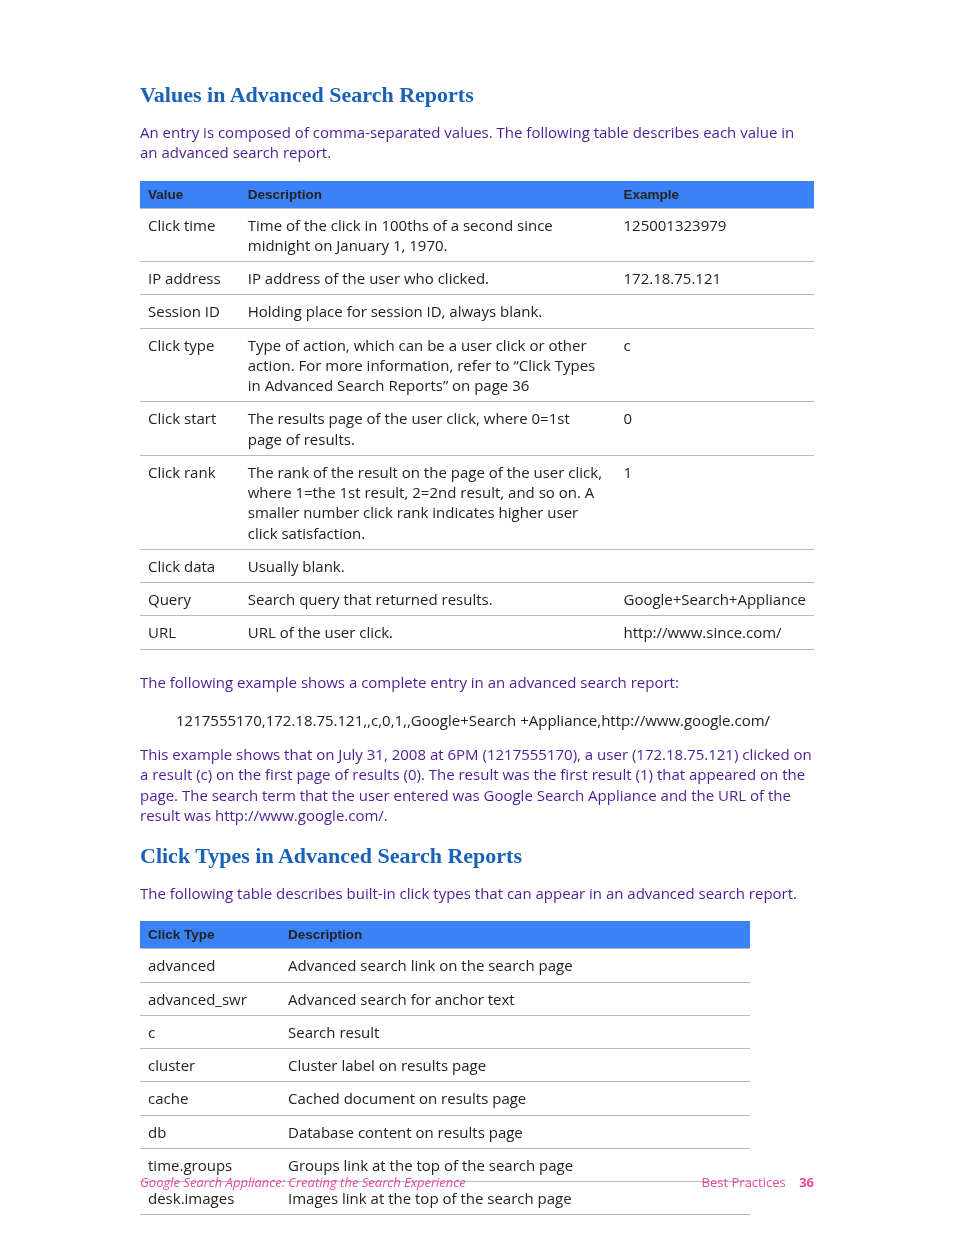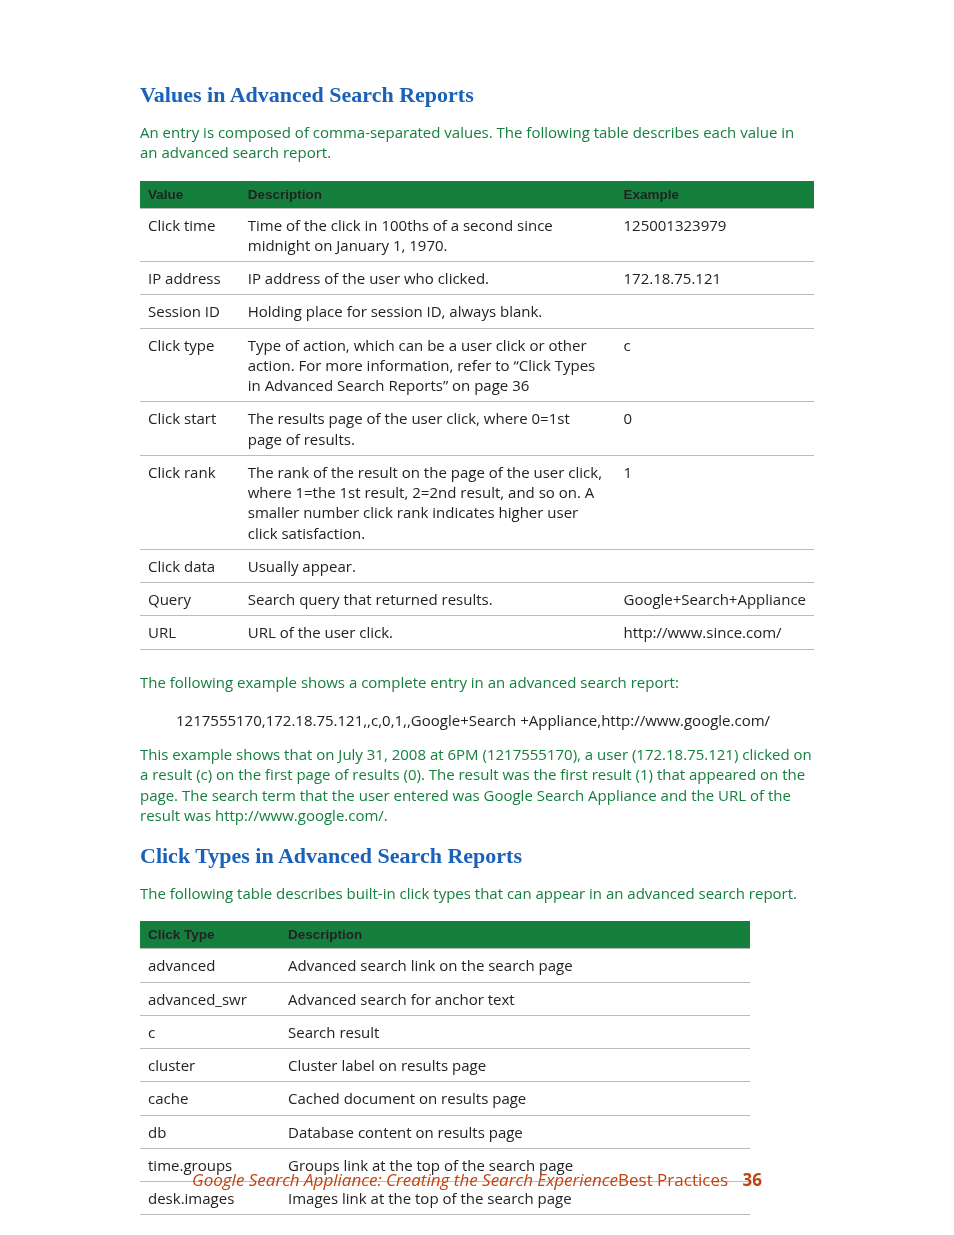--- a/index.html
+++ b/index.html
@@ -23,35 +23,35 @@
     color: #1a61b8;
     font-weight: 700;
     font-size: 22px;
     margin: 0 0 14px 0;
     font-family: Liberation Serif, serif;
   }
   p.body-text {
     font-size: 15px;
     line-height: 1.35;
     margin: 0 0 18px 0;
-    color: #15803d;
+    color: #4c1d95;
   }
   .indent-block {
     font-size: 15px;
     margin: 10px 0 14px 36px;
     line-height: 1.35;
   }
   table.data-table {
     width: 100%;
     border-collapse: collapse;
     font-size: 15px;
     margin: 16px 0 22px 0;
   }
   table.data-table th {
-    background: #15803d;
+    background: #3b82f6;
     font-family: "Segoe UI Semibold", "Helvetica Neue", Arial, sans-serif;
     font-weight: 700;
     font-size: 13.5px;
     text-align: left;
     padding: 6px 8px;
     border-bottom: 1px solid #bbb;
   }
   table.data-table td {
     padding: 6px 8px 6px 8px;
     vertical-align: top;
@@ -66,23 +66,23 @@
   .t2 col.c1 { width: 140px; }
   .t2 col.c2 { width: auto; }
   .section2 {
   }
   .footer {
     position: absolute;
     bottom: 44px;
     left: 140px;
     right: 140px;
     display: flex;
-    justify-content: center;
-    font-size: 17px;
-    color: #c2410c;
+    justify-content: space-between;
+    font-size: 13px;
+    color: #ec4899;
   }
   .footer .left {
     font-style: italic;
   }
   .footer .right .pagenum {
     font-weight: 700;
     margin-left: 10px;
   }
 </style>
 </head>
@@ -132,21 +132,21 @@
         <td>The results page of the user click, where 0=1st page of results.</td>
         <td>0</td>
       </tr>
       <tr>
         <td>Click rank</td>
         <td>The rank of the result on the page of the user click, where 1=the 1st result, 2=2nd result, and so on. A smaller number click rank indicates higher user click satisfaction.</td>
         <td>1</td>
       </tr>
       <tr>
         <td>Click data</td>
-        <td>Usually appear.</td>
+        <td>Usually blank.</td>
         <td></td>
       </tr>
       <tr>
         <td>Query</td>
         <td>Search query that returned results.</td>
         <td>Google+Search+Appliance</td>
       </tr>
       <tr>
         <td>URL</td>
         <td>URL of the user click.</td>

